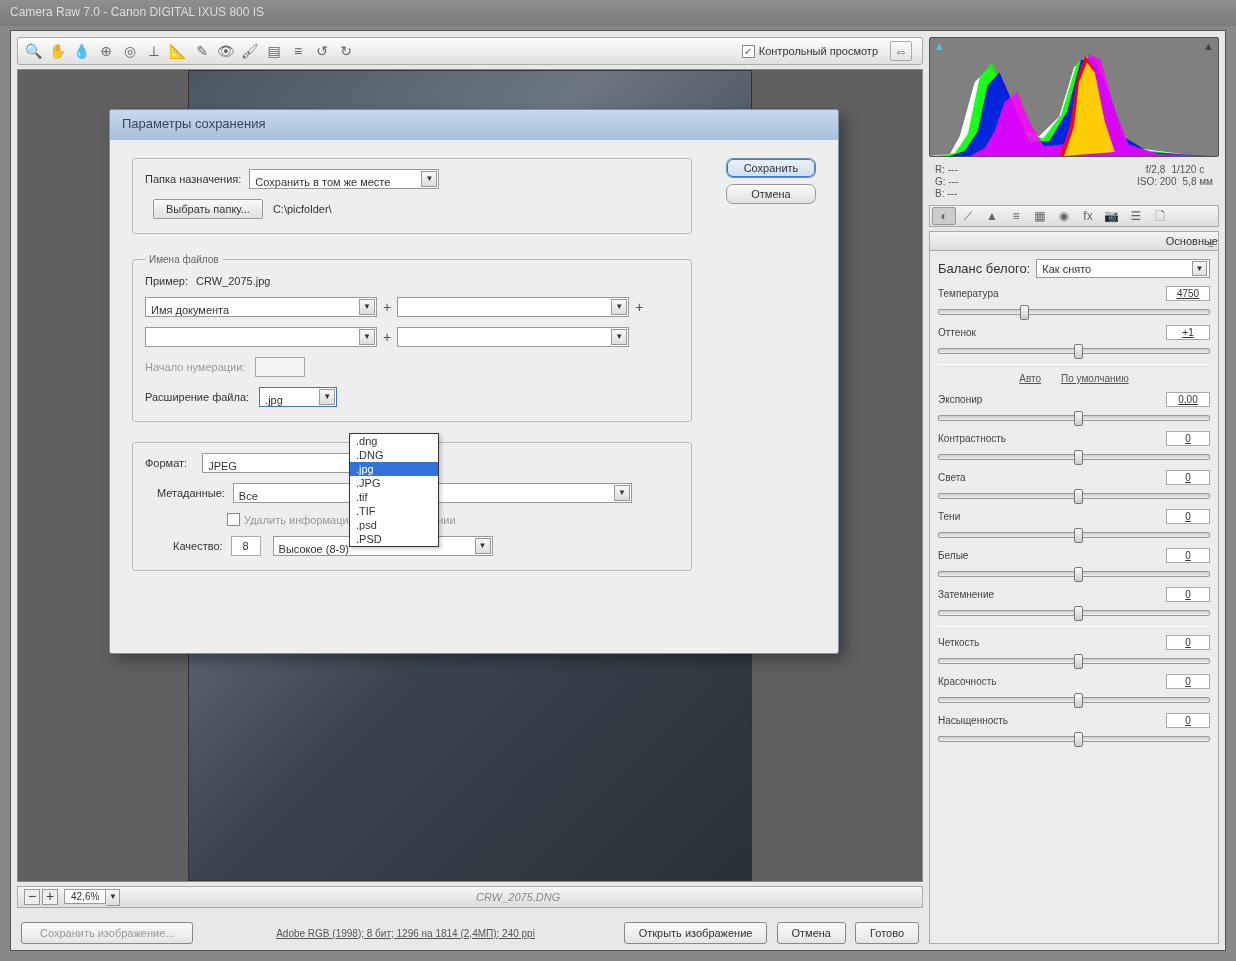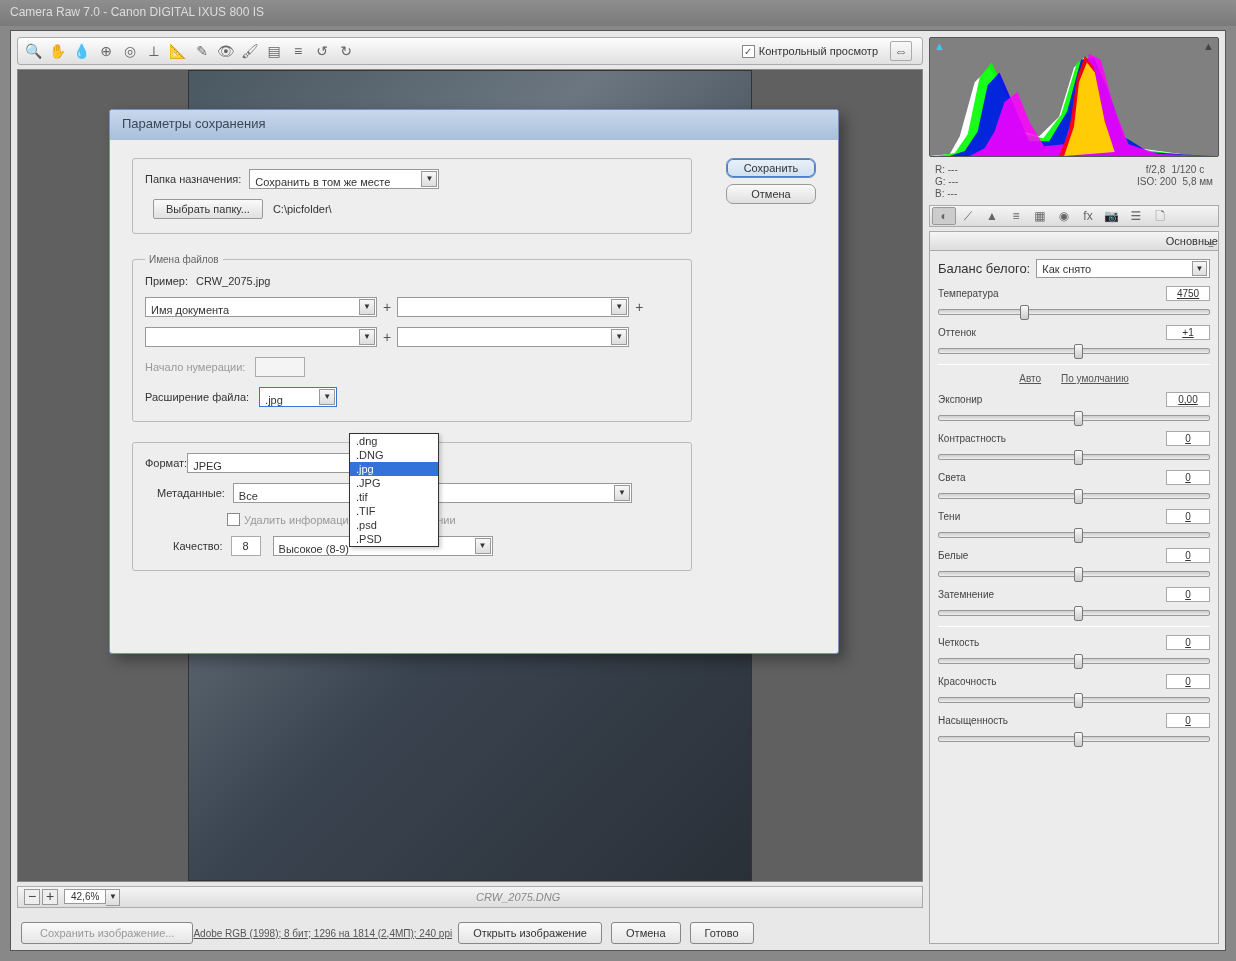--- a/index.html
+++ b/index.html
@@ -14,21 +14,21 @@
 .toolbar .spacer{flex:1}
 .chk{width:13px;height:13px;border:1px solid #888;background:#fff;display:inline-flex;align-items:center;justify-content:center;margin-right:4px;font-size:10px;color:#555}
 .preview{flex:1;background:#606060;border:1px solid #888;position:relative;overflow:hidden}
 .photo{position:absolute;left:170px;top:0;right:170px;bottom:0;background:linear-gradient(135deg,#4a5862 0%,#6b7680 30%,#3a4450 60%,#2a3038 100%);border:1px solid #333}
 .zoom-bar{height:22px;background:linear-gradient(#f5f5f5,#ddd);border:1px solid #aaa;display:flex;align-items:center;padding:0 6px;margin-top:4px}
 .zbtn{width:16px;height:16px;border:1px solid #999;background:#eee;margin-right:2px;text-align:center;line-height:13px;font-size:14px;color:#444}
 .zoom-sel{display:flex;align-items:flex-start;margin-left:4px}
 .zspan{border:1px solid #999;background:#fff;padding:1px 6px;font-size:10px}
 .zdrop{width:14px;height:17px;border:1px solid #999;border-left:none;background:linear-gradient(#f8f8f8,#ddd);text-align:center;line-height:13px;font-size:8px}
 .zoom-bar .fn{flex:1;text-align:center;color:#888;font-style:italic}
-.bottom-row{display:flex;justify-content:flex-start;align-items:center;margin-top:14px;padding:0 4px}
+.bottom-row{display:flex;justify-content:space-between;align-items:center;margin-top:14px;padding:0 4px}
 .btn-wide{border:1px solid #888;background:linear-gradient(#fafafa,#e5e5e5);border-radius:3px;padding:4px 18px;cursor:pointer}
 .link-meta{color:#555;text-decoration:underline;font-size:10px}
 .btn-r{border:1px solid #888;background:linear-gradient(#fafafa,#e5e5e5);border-radius:3px;padding:4px 14px;margin-left:6px;cursor:pointer}
 .histo{height:120px;background:#808080;border:1px solid #555;border-radius:2px;position:relative;margin-bottom:4px}
 .hsvg{width:100%;height:100%}
 .tri{position:absolute;top:2px;font-size:11px}
 .info-row{display:flex;justify-content:space-between;padding:2px 6px;font-size:10px;color:#555}
 .info-row span{font-size:10px;color:#555}
 .tab-icons{height:22px;background:linear-gradient(#f5f5f5,#ddd);border:1px solid #aaa;display:flex;align-items:center;padding:0 2px;margin:4px 0}
 .tab-icons .ti{width:24px;height:18px;border:1px solid transparent;text-align:center;line-height:17px;color:#666;font-size:12px}
@@ -324,21 +324,21 @@
         <span class="flabel" style="flex:0;white-space:nowrap;margin-right:10px">Расширение файла:</span>
         <div class="fsel" style="width:78px;border:1px solid #3a76d0">
           <span>.jpg</span>
               <span class="ar">▼</span>
         </div>
       </div>
     </fieldset>
 
     <fieldset style="margin-bottom:0">
       <div class="frow">
-        <span class="flabel" style="flex:0;margin-right:0">Формат:</span>
+        <span class="flabel" style="flex:0;margin-right:15px">Формат:</span>
         <div class="fsel" style="width:210px">
               <span>JPEG</span>
               <span class="ar">▼</span>
             </div>
       </div>
       <div class="frow" style="margin-left:12px">
         <span class="flabel" style="flex:0;margin-right:8px">Метаданные:</span>
         <div class="fsel" style="width:399px">
               <span>Все</span>
               <span class="ar">▼</span>

